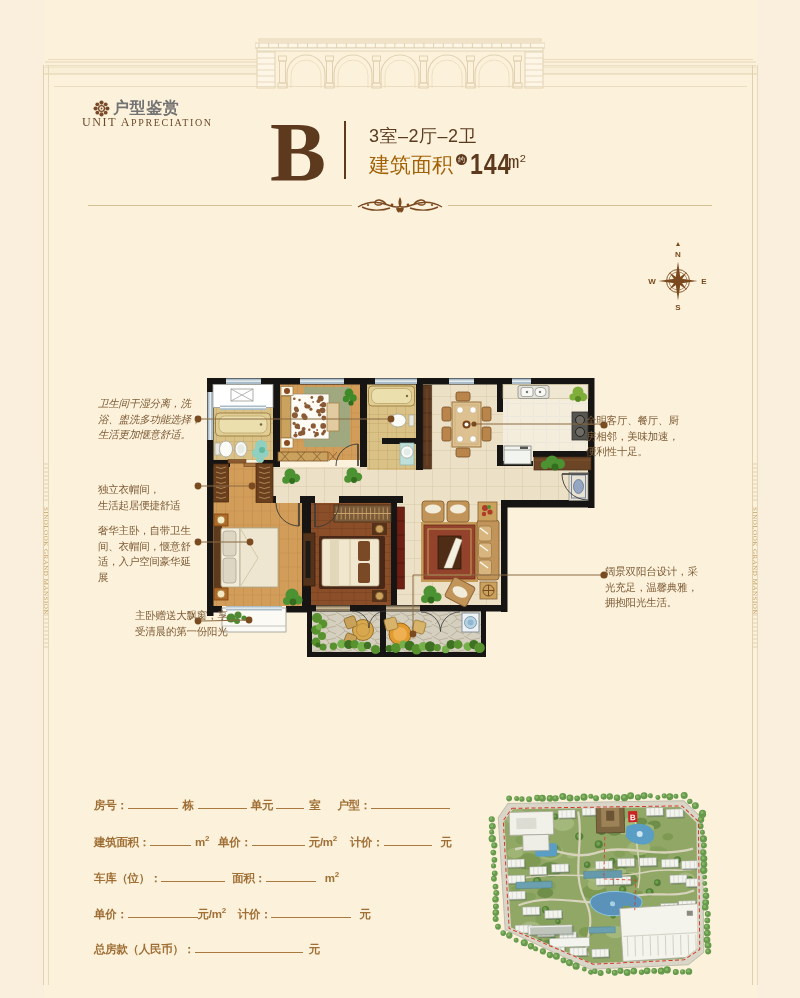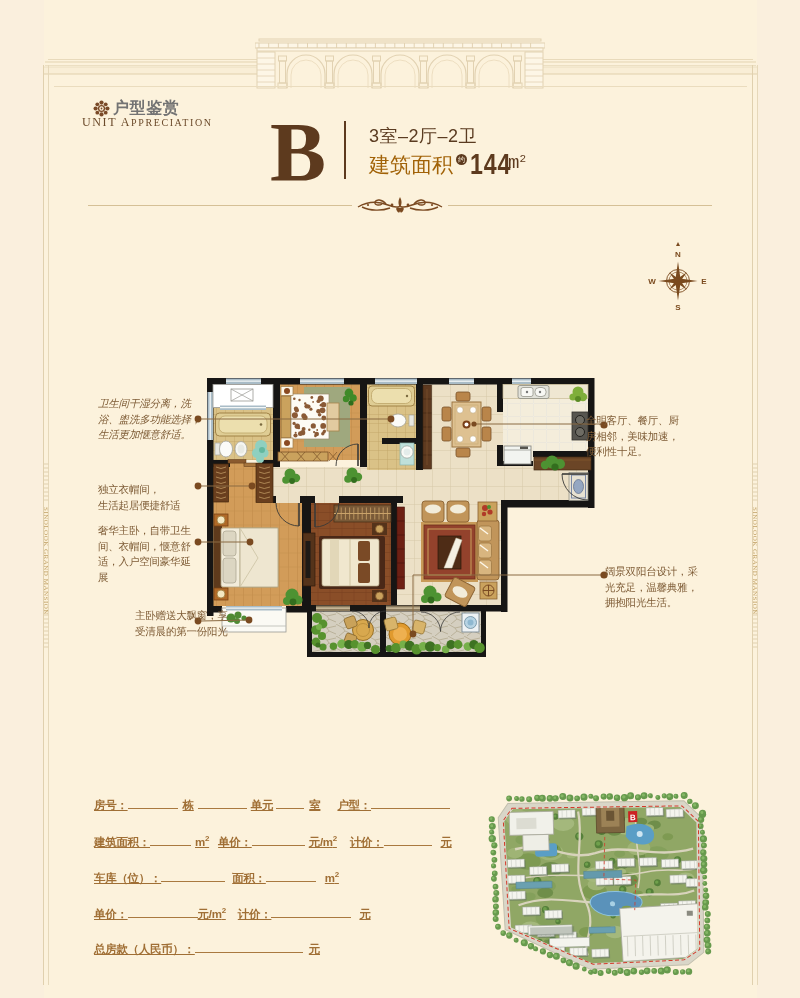--- a/index.html
+++ b/index.html
@@ -1,19 +1,19 @@
 <!DOCTYPE html>
 <html><head><meta charset="utf-8">
 <style>
 html,body{margin:0;padding:0;}
 body{width:800px;height:998px;position:relative;overflow:hidden;
  font-family:"Liberation Sans",sans-serif;background:#fcf2dc;}
 .abs{position:absolute;}
 .ann{font-size:10.5px;line-height:15.6px;color:#7d5b35;letter-spacing:-0.2px;white-space:nowrap;}
-.frm{font-size:11.5px;letter-spacing:-0.3px;font-weight:bold;color:#a06f35;white-space:nowrap;text-decoration:underline;}
+.frm{font-size:11.5px;letter-spacing:-0.3px;font-weight:bold;color:#a06f35;white-space:nowrap;}
 .ln{display:inline-block;border-bottom:1.5px solid #a9793f;height:10px;}
 </style></head>
 <body>
 
 <div class="abs" style="left:0;top:0;width:800px;height:998px;background:#fcf2dc;"></div>
 <div class="abs" style="left:0;top:0;width:44px;height:998px;background:#faefdd;"></div>
 <div class="abs" style="left:757px;top:0;width:43px;height:998px;background:#faefdd;"></div>
 
 <svg class="abs" style="left:40px;top:55px;" width="721" height="34" viewBox="0 0 721 34">
     <g>

